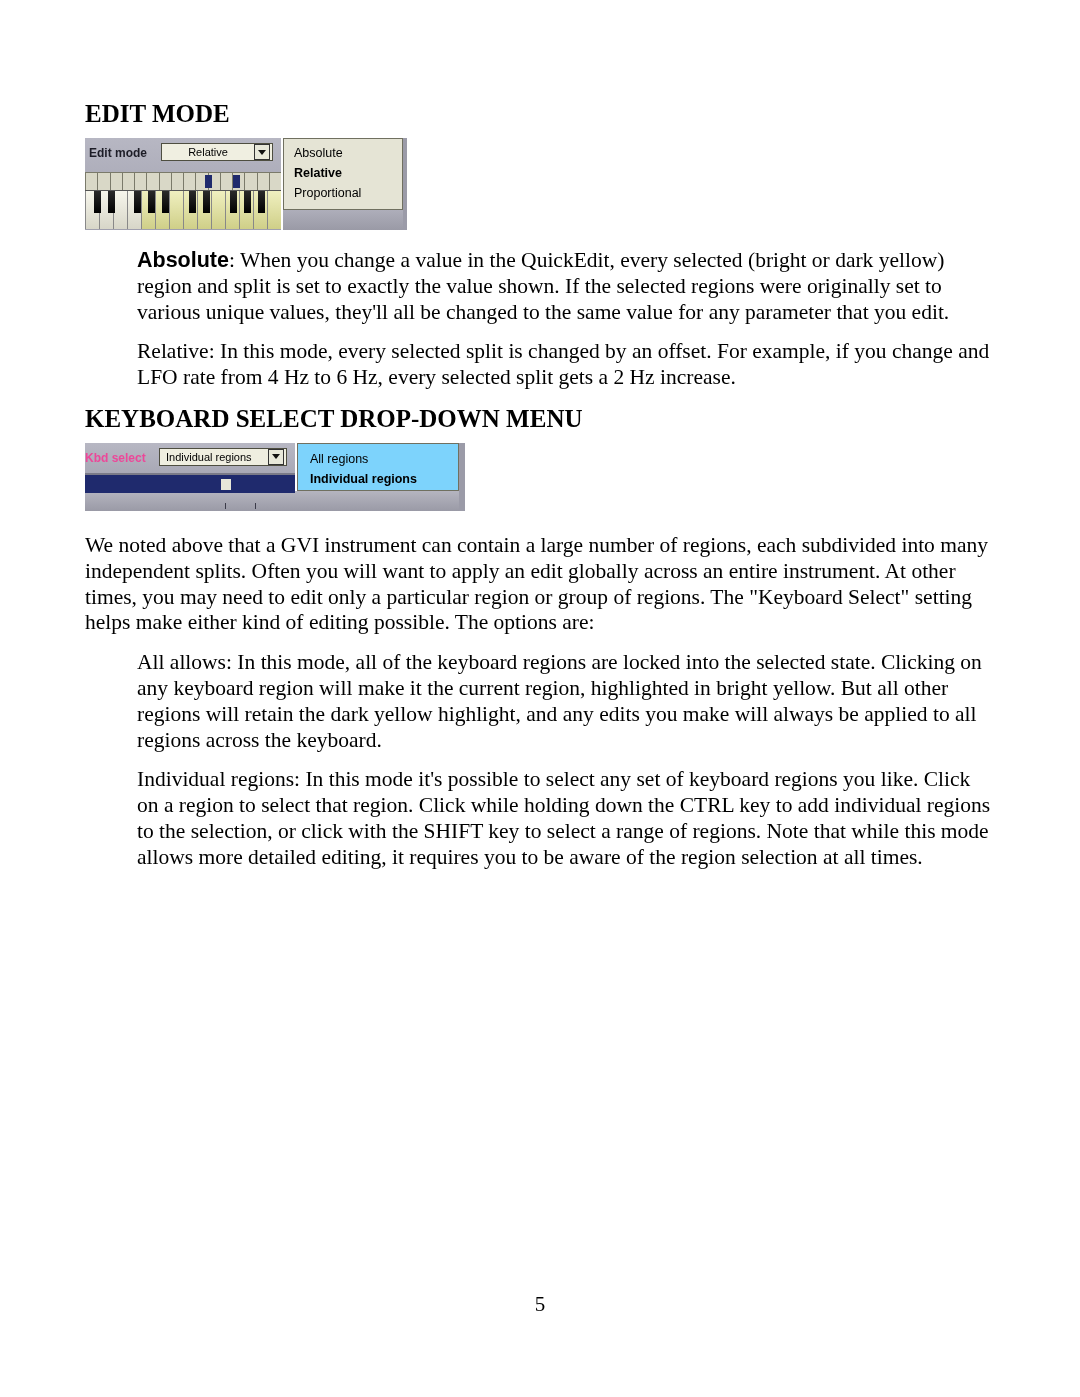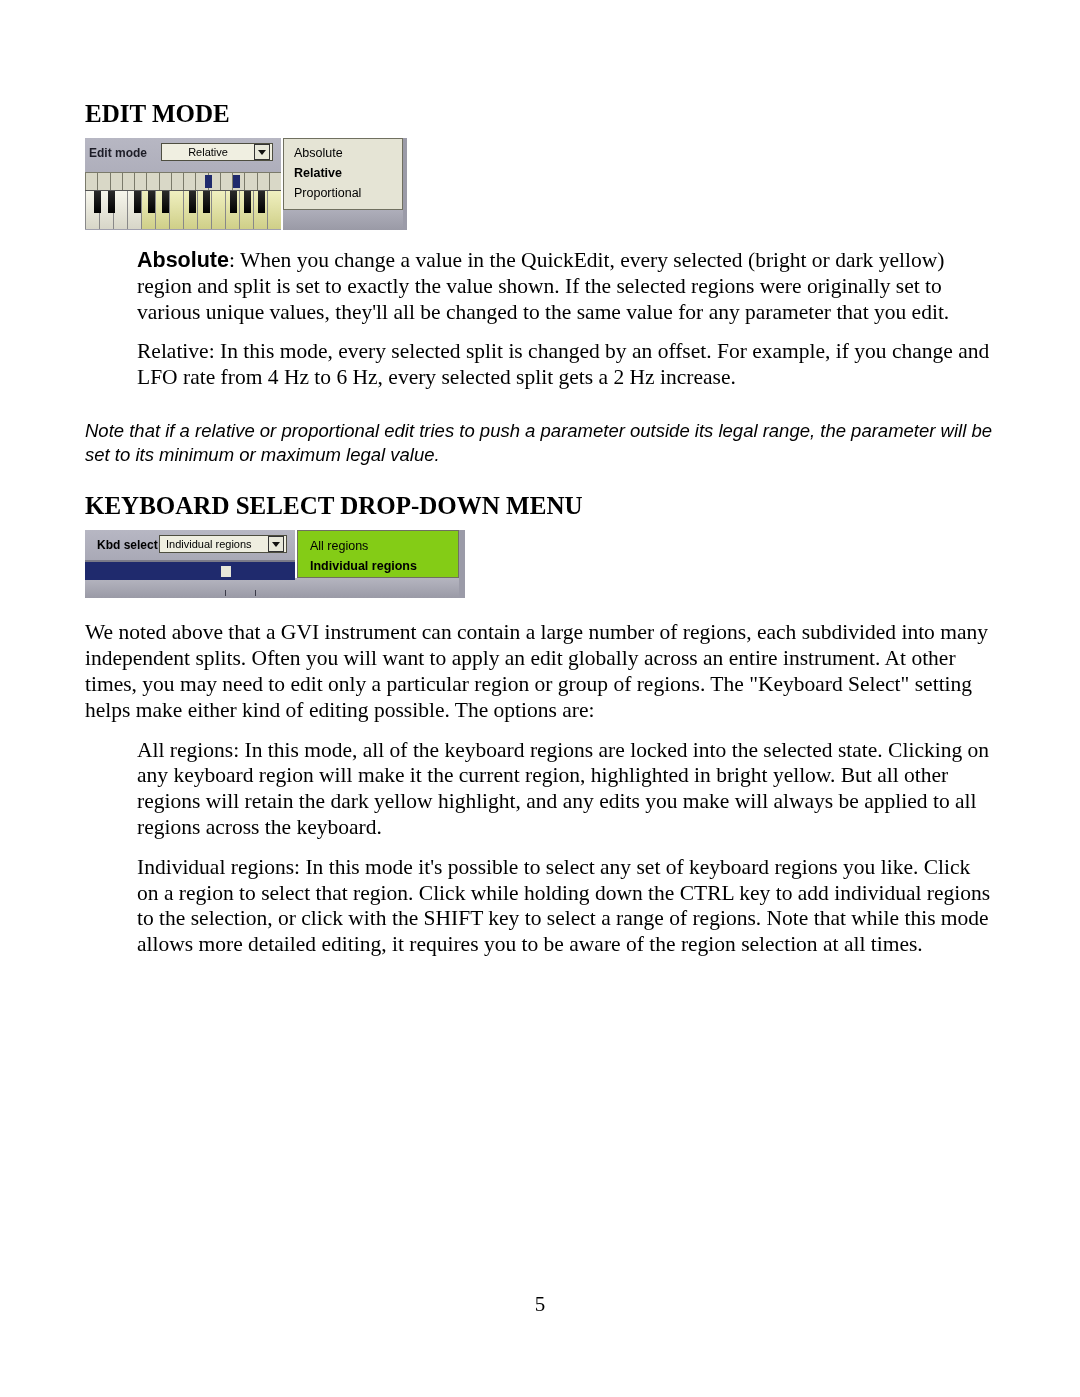--- a/index.html
+++ b/index.html
@@ -186,24 +186,24 @@
     margin-bottom:22px;
   }
   .fig2 .panel{
     position:absolute;
     left:0; top:0;
     width:210px; height:48px;
     background:linear-gradient(#b7b7c3,#a0a0ae);
   }
   .fig2 .label{
     position:absolute;
-    left:12px; top:8px;
+    left:0; top:8px;
     font-family:Arial,Helvetica,sans-serif;
     font-size:12px; font-weight:bold;
-    color:#000000;
+    color:#ec4899;
     text-align:center;
   }
   .fig2 .dropdown{
     position:absolute;
     left:74px; top:5px;
     width:128px; height:18px;
     background:#efeee0;
     border:1px solid #4e4e40;
     box-sizing:border-box;
     display:flex;align-items:center;justify-content:space-between;
@@ -218,21 +218,21 @@
     display:flex;align-items:center;justify-content:center;
   }
   .fig2 .dropdown .arrow::after{
     content:"";
     border-left:4px solid transparent;border-right:4px solid transparent;border-top:5px solid #111;
   }
   .fig2 .menu{
     position:absolute;
     left:212px; top:0;
     width:162px; height:48px;
-    background:#84cc16;
+    background:#7dd3fc;
     border:1px solid #707060;
     box-sizing:border-box;
     padding:5px 0;
   }
   .fig2 .menu div{
     font-family:Arial,Helvetica,sans-serif;
     font-size:12.5px;
     padding:3px 12px;
   }
   .fig2 .menu .sel{font-weight:bold;}
@@ -335,21 +335,20 @@
 
   <div class="p indent">
     <span class="bold-sans">Absolute</span><span>: When you change a value in the QuickEdit, every selected (bright or dark yellow) region and split is set to exactly the value shown. If the selected regions were originally set to various unique values, they'll all be changed to the same value for any parameter that you edit.</span>
   </div>
 
   <div class="p indent">
     <span class="bold-serif">Relative:</span><span> In this mode, every selected split is changed by an offset. For example, if you change and LFO rate from 4 Hz to 6 Hz, every selected split gets a 2 Hz increase.</span>
   </div>
 
 
-  <div class="note">Note that if a relative or proportional edit tries to push a parameter outside its legal range, the parameter will be set to its minimum or maximum legal value.</div>
 
   <div class="h1">KEYBOARD SELECT DROP-DOWN MENU</div>
 
   <div class="fig2">
     <div class="under">
       <div class="tick" style="left:140px"></div>
       <div class="tick" style="left:170px"></div>
     </div>
     <div class="panel"></div>
     <div class="track">
@@ -363,21 +362,21 @@
     <div class="menu">
       <div>All regions</div>
       <div class="sel">Individual regions</div>
     </div>
     <div class="right-strip"></div>
   </div>
 
   <div class="p">We noted above that a GVI instrument can contain a large number of regions, each subdivided into many independent splits. Often you will want to apply an edit globally across an entire instrument. At other times, you may need to edit only a particular region or group of regions. The "Keyboard Select" setting helps make either kind of editing possible. The options are:</div>
 
   <div class="p indent">
-    <span class="label-term">All regions:</span><span> In this mode, all of the keyboard regions are locked into the selected state. Clicking on any keyboard region will make it the current region, highlighted in bright yellow. But all other regions will retain the dark yellow highlight, and any edits you make will always be applied to all regions across the keyboard.</span>
+    <span class="label-term">All allows:</span><span> In this mode, all of the keyboard regions are locked into the selected state. Clicking on any keyboard region will make it the current region, highlighted in bright yellow. But all other regions will retain the dark yellow highlight, and any edits you make will always be applied to all regions across the keyboard.</span>
   </div>
 
   <div class="p indent">
     <span class="label-term">Individual regions:</span><span> In this mode it's possible to select any set of keyboard regions you like. Click on a region to select that region. Click while holding down the CTRL key to add individual regions to the selection, or click with the SHIFT key to select a range of regions. Note that while this mode allows more detailed editing, it requires you to be aware of the region selection at all times.</span>
   </div>
 
 </div>
 
 <div class="pagenum">5</div>
 

